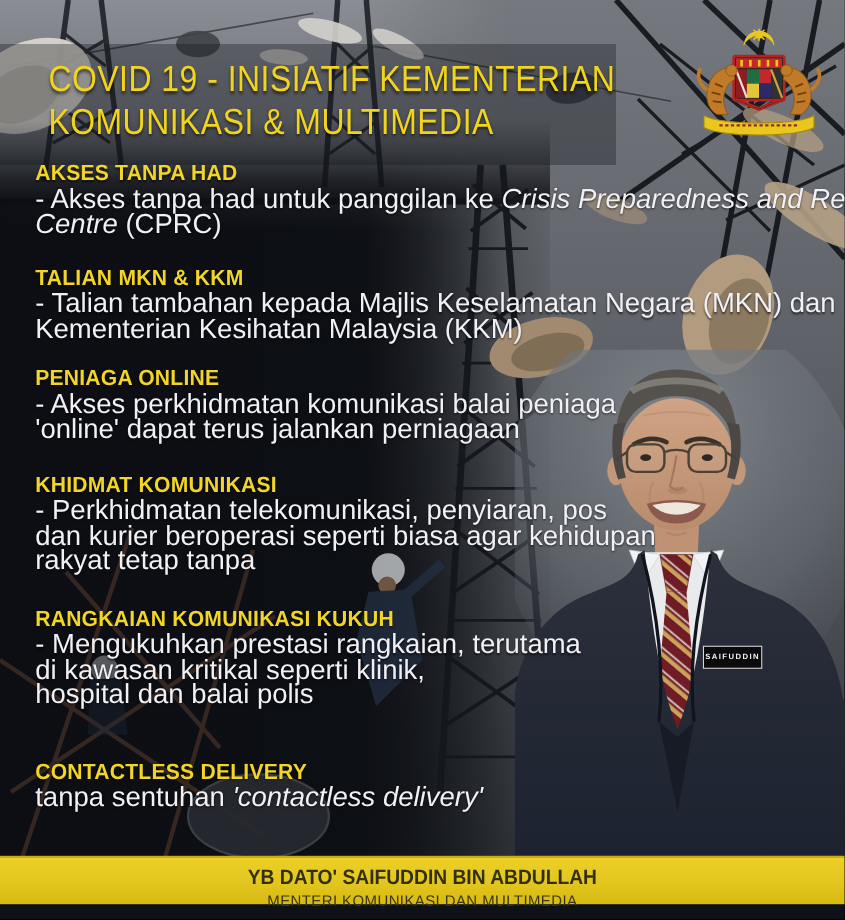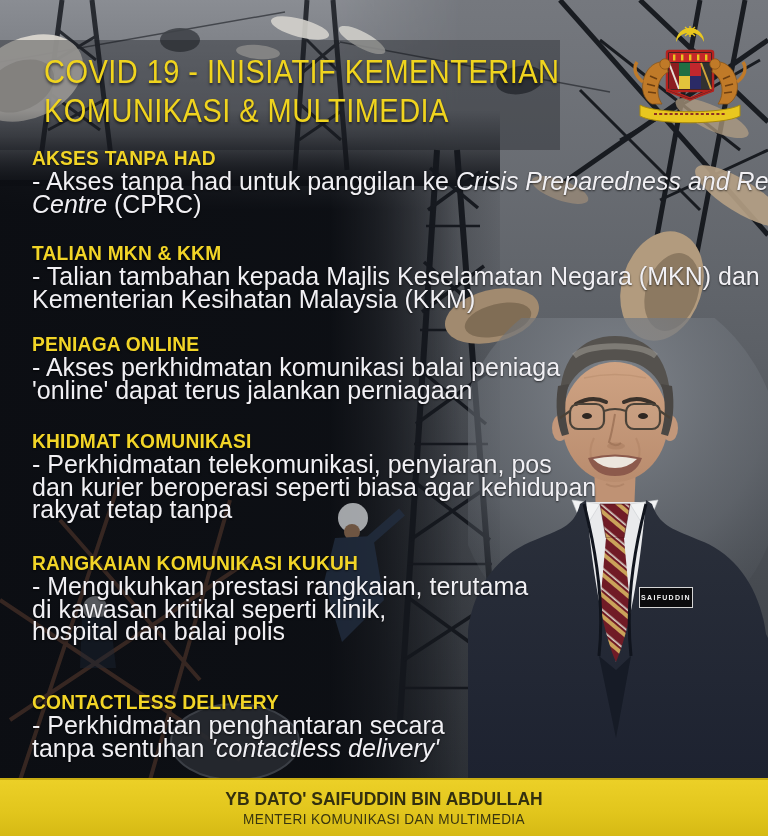--- a/index.html
+++ b/index.html
@@ -23,21 +23,21 @@
   .it{font-style:italic;}
   
   .portrait{position:absolute;left:468px;top:318px;width:300px;height:460px;}
   .name-tag{position:absolute;left:171px;top:269px;width:52px;height:19px;
             background:#0b0b0d;border:1px solid #d6d6d6;color:#f2f2f2;
             font-size:7px;font-weight:bold;letter-spacing:1.3px;
             display:flex;align-items:center;justify-content:center;}
   
   .crest{position:absolute;left:624px;top:26px;width:132px;height:100px;}
   
-  .footer{position:absolute;left:0;top:778px;width:768px;height:58px;
+  .footer{position:absolute;left:0;top:778px;width:768px;height:44px;
           background:linear-gradient(180deg,#ecd027 0%,#e2c61d 55%,#d6ba14 100%);
           border-top:2px solid #c9ad12;box-sizing:border-box;}
   .footer .f1{margin-top:8px;text-align:center;color:#33300f;font-weight:bold;
               font-size:19px;line-height:22px;transform:scaleX(.92);}
   .footer .f2{margin-top:1px;text-align:center;color:#3a360f;
               font-size:14px;line-height:17px;letter-spacing:.4px;transform:scaleX(.97);}
 </style>
 </head>
 <body>
 
@@ -302,21 +302,20 @@
     <div class="sec-header">RANGKAIAN KOMUNIKASI KUKUH</div>
     <div class="sec-body">
         <div class="line"><span>- Mengukuhkan prestasi rangkaian, terutama</span></div>
         <div class="line"><span>di kawasan kritikal seperti klinik,</span></div>
         <div class="line"><span>hospital dan balai polis</span></div>
       </div>
   </div>
   <div class="section s5">
     <div class="sec-header">CONTACTLESS DELIVERY</div>
     <div class="sec-body">
-        <div class="line"><span>- Perkhidmatan penghantaran secara</span></div>
         <div class="line"><span> tanpa sentuhan </span><span class="it">'contactless delivery'</span></div>
       </div>
   </div>
 
   <div class="footer">
     <div class="f1">YB DATO' SAIFUDDIN BIN ABDULLAH</div>
     <div class="f2">MENTERI KOMUNIKASI DAN MULTIMEDIA</div>
   </div>
 
 </div>

